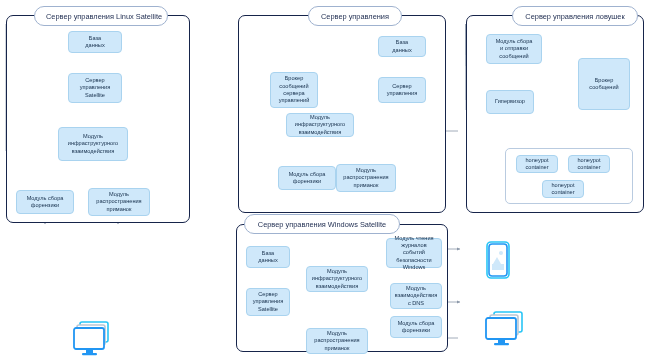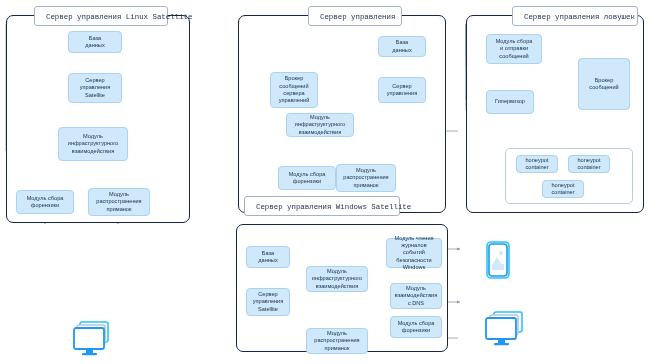--- a/index.html
+++ b/index.html
@@ -1,23 +1,23 @@
 <!DOCTYPE html>
 <html><head>
 <meta charset="utf-8">
 <style>
   html,body{margin:0;padding:0;background:#ffffff;}
   body{width:650px;height:364px;position:relative;overflow:hidden;
        font-family:"Liberation Sans","DejaVu Sans",sans-serif;}
   #canvas{position:absolute;left:0;top:0;width:650px;height:364px;}
   svg.wires{position:absolute;left:0;top:0;width:650px;height:364px;pointer-events:none;}
   .panel{position:absolute;border:1.6px solid #16244a;border-radius:7px;background:#ffffff;box-sizing:border-box;}
-  .panel-title{position:absolute;background:#ffffff;border:1.1px solid #9fb2cf;border-radius:3px;
+  .panel-title{position:absolute;background:#ffffff;border:1.1px solid #9fb2cf;border-radius:10px;
        height:20px;line-height:20px;padding:0 11px;font-size:7.4px;color:#1d2b4f;white-space:nowrap;
-       text-align:center;box-sizing:border-box;font-family:Liberation Mono, monospace;}
+       text-align:center;box-sizing:border-box;}
   .node{position:absolute;background:#cfe8fa;border:1px solid #a9d3ef;border-radius:4px;
        display:flex;align-items:center;justify-content:center;text-align:center;
        font-size:5.6px;line-height:1.32;color:#17304d;padding:2px 3px;box-sizing:border-box;}
   .node span{display:block;}
   .subgroup{position:absolute;border:1px solid #b9cbe0;border-radius:5px;background:transparent;box-sizing:border-box;}
   .dev{position:absolute;}
   .dev svg{display:block;}
 </style>
 </head>
 <body>
@@ -165,21 +165,21 @@
   <div class="node" style="left:568px;top:155px;width:42px;height:18px;">
     <span style="white-space:pre-line;">honeypot
 container</span>
   </div>
   <div class="node" style="left:542px;top:180px;width:42px;height:18px;">
     <span style="white-space:pre-line;">honeypot
 container</span>
   </div>
 
   <div class="panel" style="left:236px;top:224px;width:212px;height:128px;"></div>
-  <div class="panel-title" style="left:244px;top:196px;width:156px;">Сервер управления Windows Satellite</div>
+  <div class="panel-title" style="left:244px;top:214px;width:156px;">Сервер управления Windows Satellite</div>
 
   <div class="node" style="left:246px;top:246px;width:44px;height:22px;">
     <span style="white-space:pre-line;">База
 данных</span>
   </div>
   <div class="node" style="left:246px;top:288px;width:44px;height:28px;">
     <span style="white-space:pre-line;">Сервер
 управления
 Satellite</span>
   </div>

